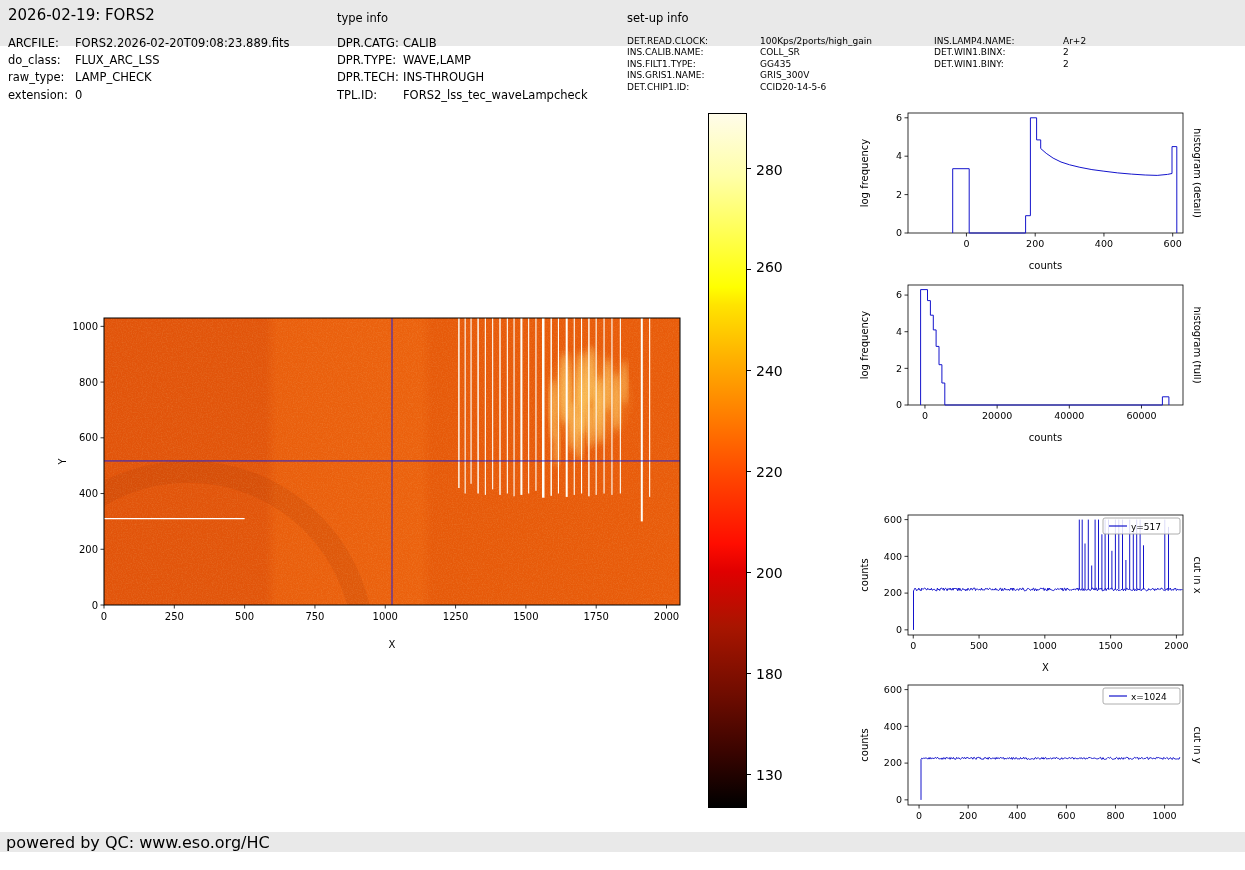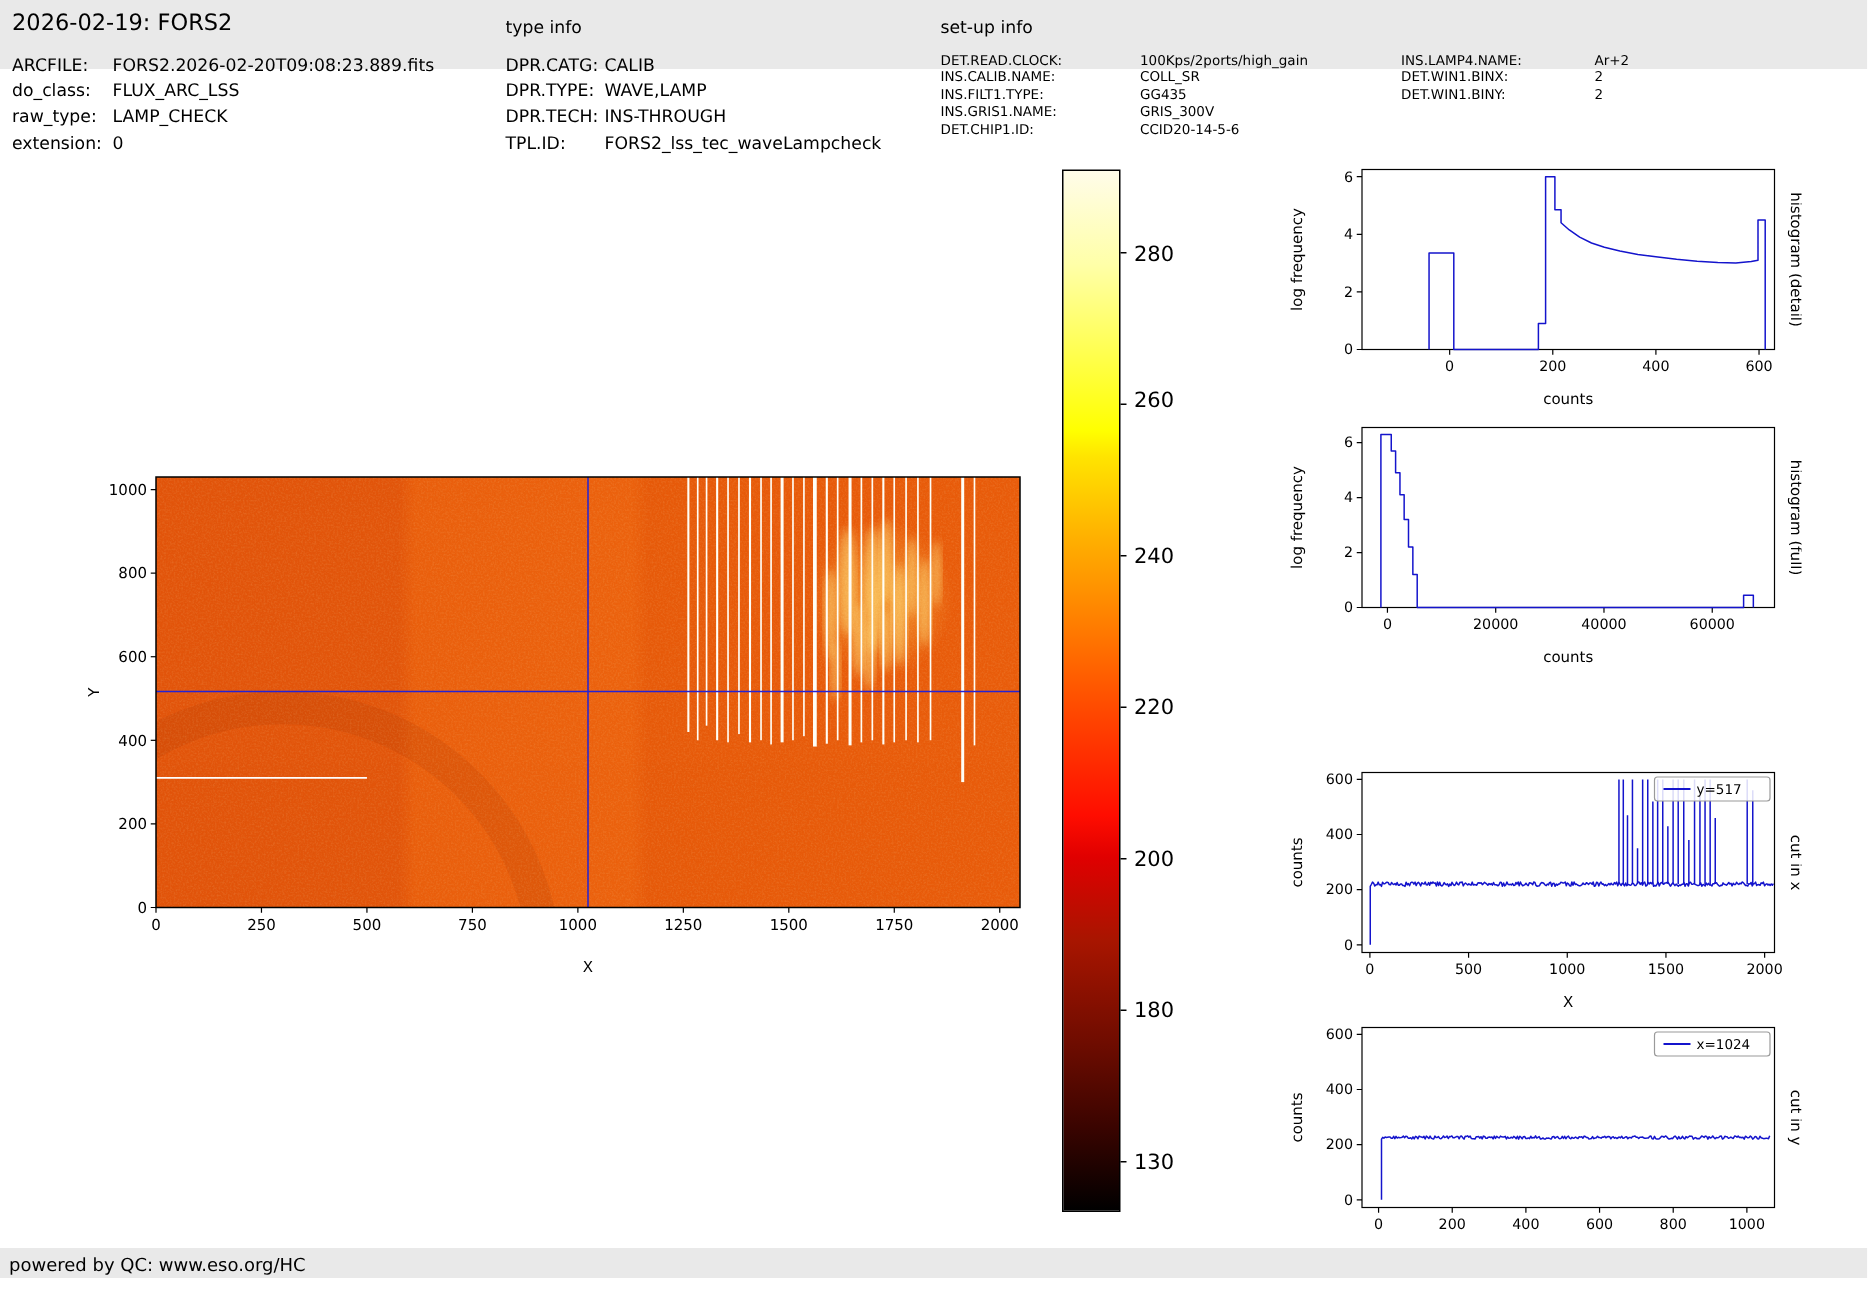--- a/index.html
+++ b/index.html
@@ -1,21 +1,21 @@
 <!DOCTYPE html>
 <html><head>
 <meta charset="utf-8">
 <style>
   *{margin:0;padding:0;box-sizing:border-box}
   html,body{background:#fff}
   body{font-family:"DejaVu Sans","Liberation Sans",sans-serif;color:#000}
   #page{position:relative;width:1245px;height:870px;background:#fff;overflow:hidden}
   .bar{position:absolute;left:0;width:1245px;background:#e9e9e9}
   #topbar{top:0;height:46px}
-  #botbar{top:832px;height:20px;font-size:12px;line-height:22px}
+  #botbar{top:832px;height:20px;font-size:16px;line-height:22px}
   #title{position:absolute;left:8px;top:6px;font-size:15px}
   .sechead{position:absolute;top:11px;font-size:11.5px}
   .meta-col{position:absolute;white-space:nowrap}
   .lg{font-size:11.5px;line-height:17.2px}
   .sm{font-size:9px;line-height:11.4px}
   .ml{display:inline-block}
   .lg .ml{width:67px}
   .tcol .ml{width:66px}
   .w133 .ml{width:133px}
   .w129 .ml{width:129px}

